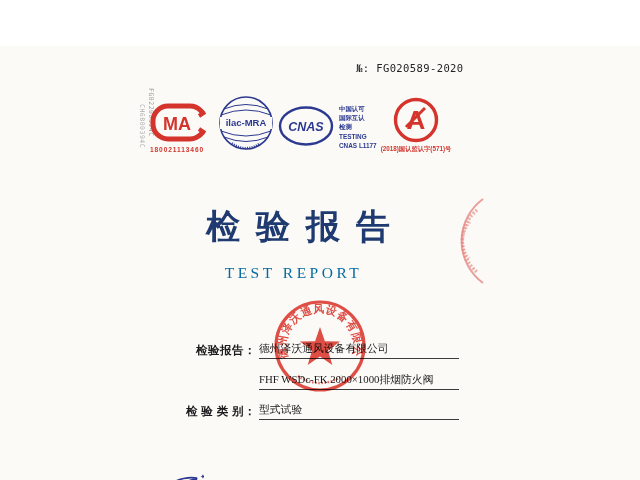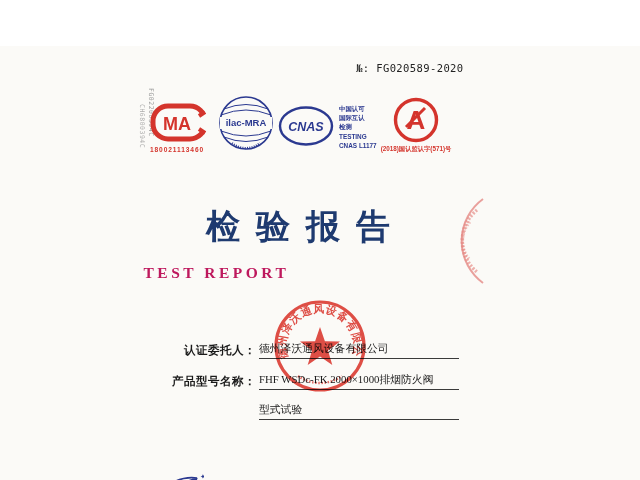--- a/index.html
+++ b/index.html
@@ -19,21 +19,21 @@
   .cma-logo{left:149px;top:56px;}
   .cma-number{left:145px;top:100px;width:64px;text-align:center;color:#d4342c;font-size:6.6px;font-weight:bold;letter-spacing:.9px;font-family:"Liberation Sans",sans-serif;}
   .ilac-logo{left:218px;top:49px;}
   .cnas-logo{left:278px;top:59px;}
   .cnas-caption{left:339px;top:58px;color:#2b3990;font-size:6.4px;line-height:9.2px;font-weight:bold;font-family:"Liberation Sans",sans-serif;}
   .cal-logo{left:392px;top:50px;}
   .cal-caption{left:370px;top:99px;width:92px;text-align:center;color:#d4342c;font-size:6.3px;font-weight:bold;font-family:"Liberation Sans",sans-serif;}
 
   
   .title-zh{left:140px;top:158px;width:300px;text-align:center;font-family:"DejaVu Sans","Liberation Sans",sans-serif;font-weight:bold;font-size:34px;letter-spacing:16px;padding-left:16px;color:#1e3a70;}
-  .title-en{left:140px;top:218px;width:300px;font-weight:bold;font-size:15.5px;letter-spacing:3.5px;padding-left:3.5px;color:#be185d;}
+  .title-en{left:140px;top:218px;width:300px;text-align:center;font-weight:normal;font-size:15.5px;letter-spacing:3.5px;padding-left:3.5px;color:#0369a1;}
 
   
   .field-label{left:168px;width:88px;text-align:right;font-size:11.5px;font-weight:600;color:#1a1a1a;letter-spacing:.5px;}
   .field-value{left:259px;width:200px;font-size:10.8px;color:#1a1a1a;border-bottom:1px solid #3a3a3a;padding-bottom:2px;white-space:nowrap;}
   .r1l{top:297px;} .r1v{top:296px;}
   .r2l{top:328px;} .r2v{top:327px;}
   .r3l{top:358px;} .r3v{top:357px;}
 
   
   .seal{left:264px;top:244px;mix-blend-mode:multiply;opacity:.9;}
@@ -101,26 +101,26 @@
     <svg width="40" height="90">
       <path d="M37 3 A52 52 0 0 0 37 87" fill="none" stroke="#e58a86" stroke-width="2"></path>
       <path d="M31 14 A40 40 0 0 0 31 76" fill="none" stroke="#e06a64" stroke-width="3.5" stroke-dasharray="2,1.6" opacity=".65"></path>
       <path d="M24 26 A28 28 0 0 0 24 64" fill="none" stroke="#e06a64" stroke-width="3" stroke-dasharray="1.6,1.6" opacity=".5"></path>
     </svg>
   </div>
 
   <div class="abs title-zh">检验报告</div>
   <div class="abs title-en">TEST REPORT</div>
 
-  <div class="abs field-label r1l">认证委托人：</div>
+  <div class="abs field-label r1l">检验报告：</div>
   <div class="abs field-value r1v">德州泽沃通风设备有限公司</div>
 
-  <div class="abs field-label r2l">产品型号名称：</div>
   <div class="abs field-value r2v">FHF WSDc-FK 2000×1000排烟防火阀</div>
 
+  <div class="abs field-label r3l">检 验 类 别：</div>
   <div class="abs field-value r3v">型式试验</div>
 
   <svg class="abs seal" width="112" height="112">
     <defs>
       <path id="ringPath" d="M 24 68 A 34 34 0 1 1 88 68" fill="none"></path>
     </defs>
     <circle cx="56" cy="56" r="44" fill="none" stroke="#df3b33" stroke-width="3.2"></circle>
     <text font-size="11" font-weight="bold" fill="#df3b33" letter-spacing="1">
       <textPath href="#ringPath" startOffset="0" textLength="140" lengthAdjust="spacingAndGlyphs">德州泽沃通风设备有限公司</textPath>
     </text>

